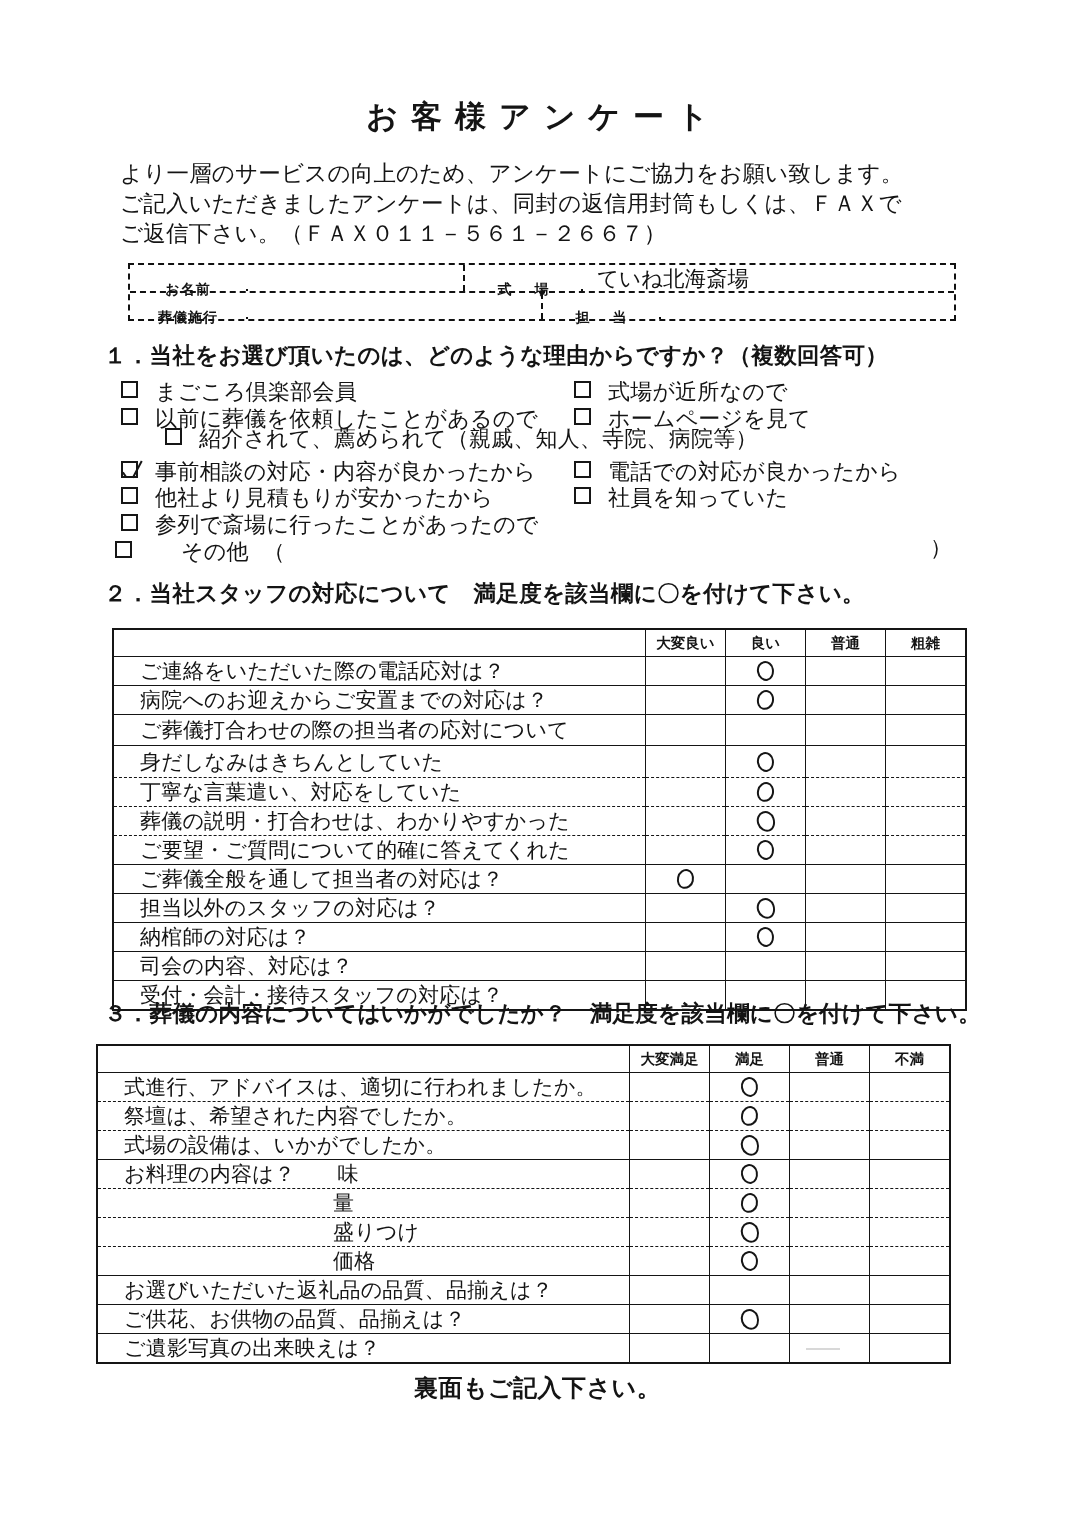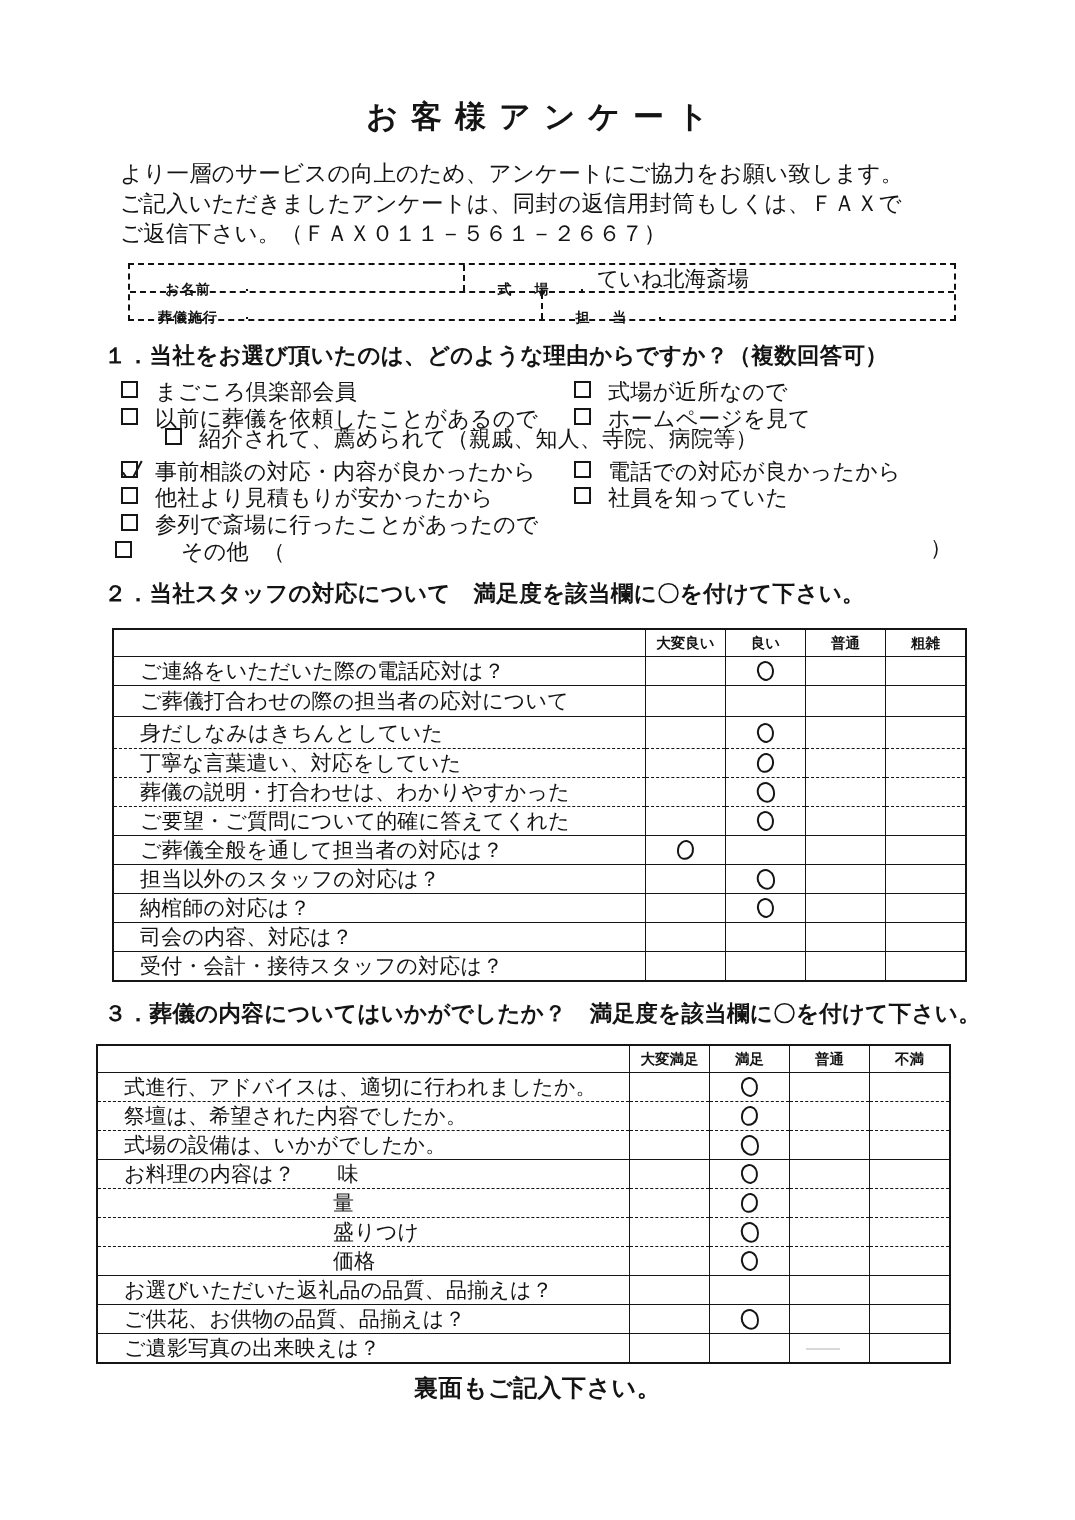--- a/index.html
+++ b/index.html
@@ -283,20 +283,27 @@
         </tr>
       </thead>
     <tbody>
         <tr>
           <td class="c-label">ご連絡をいただいた際の電話応対は？</td>
           <td class="c-rate"></td>
           <td class="c-rate"><span class="mark"></span></td>
           <td class="c-rate"></td>
           <td class="c-rate"></td>
         </tr>
+        <tr>
+          <td class="c-label">病院へのお迎えからご安置までの対応は？</td>
+          <td class="c-rate"></td>
+          <td class="c-rate"><span class="mark m2"></span></td>
+          <td class="c-rate"></td>
+          <td class="c-rate"></td>
+        </tr>
         <tr class="grp tall">
           <td class="c-label" style="height: 30px; border-bottom: none;">ご葬儀打合わせの際の担当者の応対について</td>
           <td class="c-rate" style="height: 30px; border-bottom: none;"></td>
           <td class="c-rate" style="height: 30px; border-bottom: none;"></td>
           <td class="c-rate" style="height: 30px; border-bottom: none;"></td>
           <td class="c-rate" style="height: 30px; border-bottom: none;"></td>
         </tr>
         <tr class="dashed">
           <td class="c-label" style="height: 31px;">身だしなみはきちんとしていた</td>
           <td class="c-rate" style="height: 31px;"></td>

